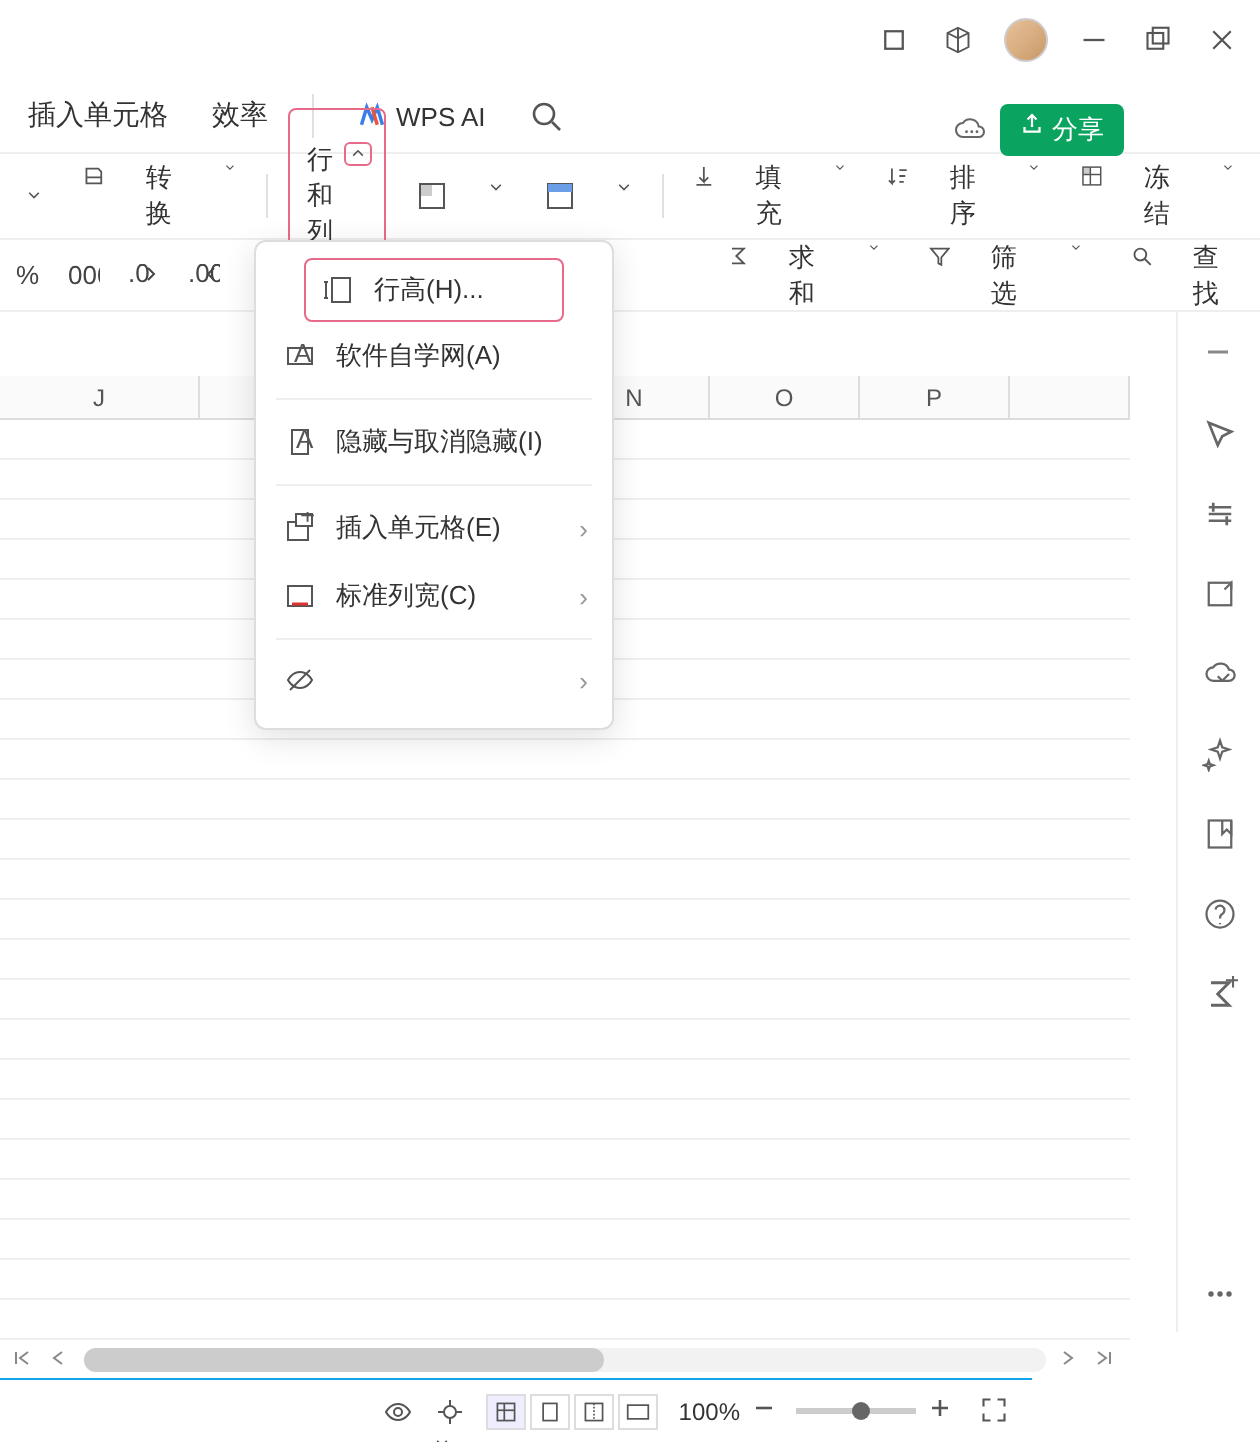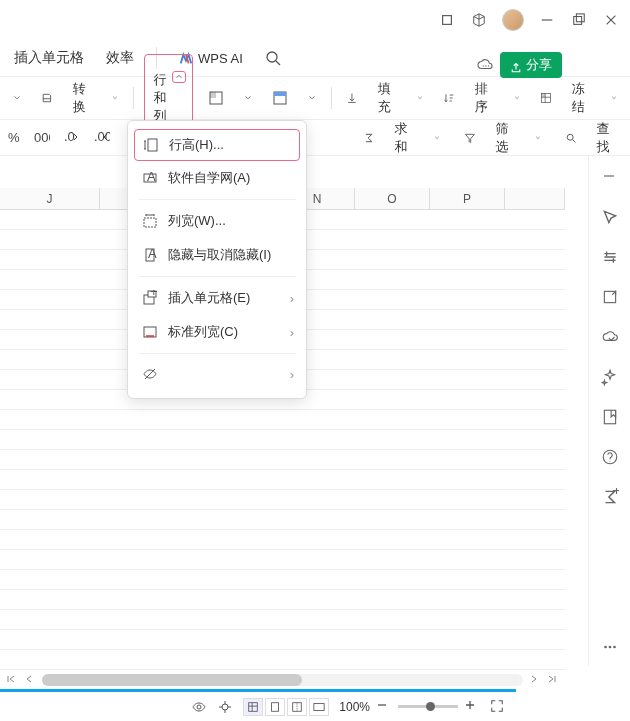--- a/index.html
+++ b/index.html
@@ -2,50 +2,50 @@
 <html><head>
 <meta charset="utf-8">
 <style>
 *{box-sizing:border-box;margin:0;padding:0;font-family:"Microsoft YaHei",Arial,sans-serif;font-size:13px;color:#333}
 body{width:630px;height:721px;background:#fff;overflow:hidden;position:relative}
 .titlebar{height:40px;display:flex;align-items:center;justify-content:flex-end;padding:0 10px;gap:14px}
 .titlebar .ic{width:18px;height:18px;display:flex;align-items:center;justify-content:center;color:#555}
 .avatar{width:22px;height:22px;border-radius:50%;background:linear-gradient(135deg,#e8c29a,#c99968);border:1px solid #ccc}
 .menubar{height:36px;display:flex;align-items:center;padding:0 14px;gap:22px}
 .menubar .mi{color:#333;font-size:14px}
-.wpsai{display:flex;align-items:flex-end;gap:5px}
+.wpsai{display:flex;align-items:flex-start;gap:5px}
 .wpsai-logo{width:14px;height:14px}
 .watermark{position:absolute;right:68px;top:52px;color:#999;font-size:13px;display:flex;align-items:center;gap:6px}
-.sharebtn{background:#0aa35f;color:#fff;padding:4px 10px;border-radius:4px;display:flex;align-items:flex-end;gap:4px;font-size:13px}
+.sharebtn{background:#0aa35f;color:#fff;padding:4px 10px;border-radius:4px;display:flex;align-items:flex-start;gap:4px;font-size:13px}
 .ribbon{height:44px;border-top:1px solid #eee;border-bottom:1px solid #eee;display:flex;align-items:center;padding:0 8px;gap:10px}
-.rbtn{display:flex;align-items:center;gap:20px;padding:3px 5px;border-radius:3px;font-size:13px;color:#333}
+.rbtn{display:flex;gap:20px;padding:3px 5px;border-radius:3px;font-size:13px;color:#333}
 .rbtn .ic{width:16px;height:16px}
 .chev{width:8px;height:8px}
 .vdiv{width:1px;height:22px;background:#e0e0e0}
 .active-btn{border:1.5px solid #e86a8a;border-radius:4px;padding:16px 6px;display:flex;align-items:flex-start;gap:3px}
 .ribbon2{height:36px;display:flex;align-items:center;padding:0 8px;gap:14px;border-bottom:1px solid #eee}
 .nf{font-size:13px;color:#444}
 .dropdown{position:absolute;left:127px;top:120px;width:180px;background:#fff;border:1px solid #ddd;border-radius:6px;box-shadow:0 4px 16px rgba(0,0,0,0.12);padding:8px 0;z-index:100}
 .dd-item{display:flex;align-items:center;padding:8px 14px;gap:10px;font-size:13px;color:#333;position:relative}
 .dd-item .ic{width:16px;height:16px;flex-shrink:0}
 .dd-item .sub{position:absolute;right:12px;color:#999}
-.dd-hl{border:1.5px solid #e86a8a;border-radius:4px;margin:0 6px;padding:6px 8px}
+.dd-hl{border:1.5px solid #e86a8a;border-radius:4px;margin:0 24px;padding:6px 8px}
 .dd-sep{height:1px;background:#eee;margin:4px 10px}
 .grid-area{position:absolute;left:0;top:188px;width:565px;height:470px;background:#fff}
 .col-headers{height:22px;display:flex;border-bottom:1px solid #ddd}
 .col-h{border-right:1px solid #ddd;display:flex;align-items:center;justify-content:center;font-size:12px;color:#555;background:#fafafa}
 .grid-rows{height:448px;background:repeating-linear-gradient(to bottom,#fff 0,#fff 19px,#eee 19px,#eee 20px),repeating-linear-gradient(to right,transparent 0,transparent 74px,#eee 74px,#eee 75px)}
 .side-panel{position:absolute;right:0;top:156px;width:42px;height:510px;border-left:1px solid #eee;display:flex;flex-direction:column;align-items:center;padding-top:12px;gap:22px}
 .side-panel .ic{width:18px;height:18px;color:#666}
 .side-panel .more{margin-top:auto;margin-bottom:10px}
 .hscroll{position:absolute;left:0;bottom:32px;width:565px;height:20px;display:flex;align-items:center;border-top:1px solid #eee;padding:0 6px;gap:6px}
 .hscroll .arr{width:12px;height:12px;color:#888}
 .hscroll .track{flex:1;height:12px;background:#f2f2f2;border-radius:6px;position:relative}
 .hscroll .thumb{position:absolute;left:0;top:0;width:260px;height:12px;background:#ccc;border-radius:6px}
-.status{position:absolute;left:0;bottom:0;width:516px;height:32px;border-top:3px solid #0ea5e9;display:flex;align-items:center;justify-content:flex-end;padding:0 10px;gap:10px}
+.status{position:absolute;left:0;bottom:0;width:516px;height:32px;border-top:1px solid #0ea5e9;display:flex;align-items:center;justify-content:flex-end;padding:0 10px;gap:10px}
 .status .ic{width:16px;height:16px;color:#555}
 .status .vg{display:flex;gap:2px}
 .status .vg .vb{width:20px;height:18px;border:1px solid #ddd;display:flex;align-items:center;justify-content:center}
 .status .vg .vb.act{background:#eef}
 .zoom{display:flex;align-items:center;gap:6px}
 .ztrack{width:60px;height:3px;background:#ccc;position:relative}
 .zthumb{position:absolute;left:28px;top:-3px;width:9px;height:9px;border-radius:50%;background:#666}
 svg{display:block}
 </style>
 </head>
@@ -272,27 +272,20 @@
   <div class="dd-item">
     <svg class="ic" viewBox="0 0 16 16">
         <rect x="2" y="4" width="12" height="8" fill="none" stroke="#555"></rect>
         <text x="5" y="11" font-size="8" fill="#555">A</text>
       </svg>
     <span>软件自学网(A)</span>
   </div>
   <div class="dd-sep"></div>
   <div class="dd-item">
     <svg class="ic" viewBox="0 0 16 16">
-        <rect x="2" y="5" width="12" height="9" fill="none" stroke="#555" stroke-dasharray="2 1"></rect>
-        <path d="M4 2h8M4 1v2M12 1v2" stroke="#555" fill="none"></path>
-      </svg>
-    <span>列宽(W)...</span>
-  </div>
-  <div class="dd-item">
-    <svg class="ic" viewBox="0 0 16 16">
         <rect x="4" y="2" width="8" height="12" fill="none" stroke="#555"></rect>
         <text x="6" y="11" font-size="8" fill="#555">A</text>
       </svg>
     <span>隐藏与取消隐藏(I)</span>
   </div>
   <div class="dd-sep"></div>
   <div class="dd-item">
     <svg class="ic" viewBox="0 0 16 16">
         <rect x="2" y="5" width="10" height="9" fill="none" stroke="#555"></rect>
         <rect x="6" y="1" width="8" height="6" fill="#fff" stroke="#555"></rect>

